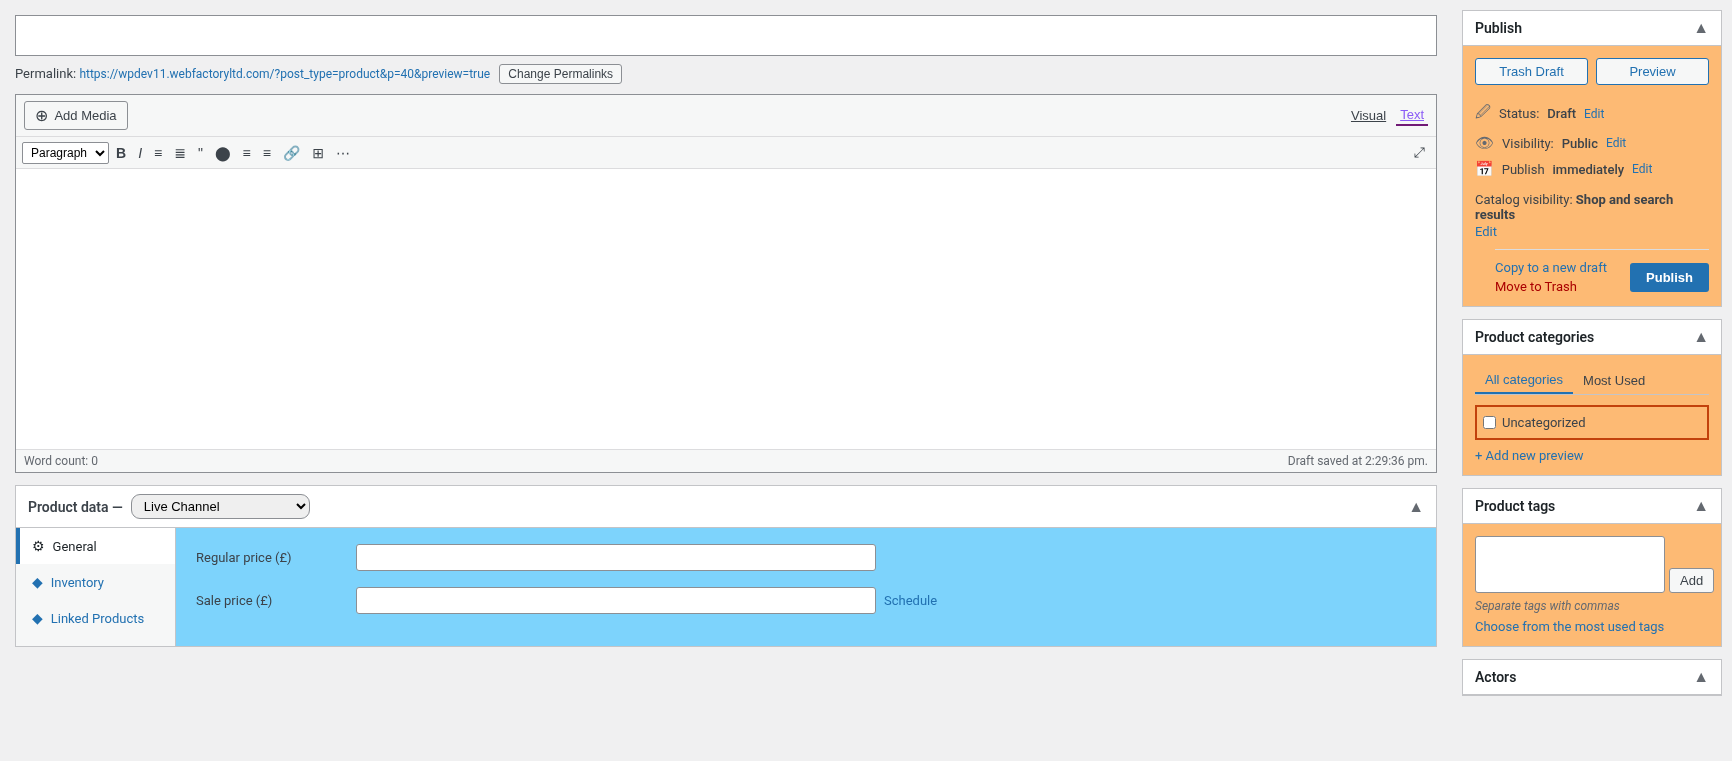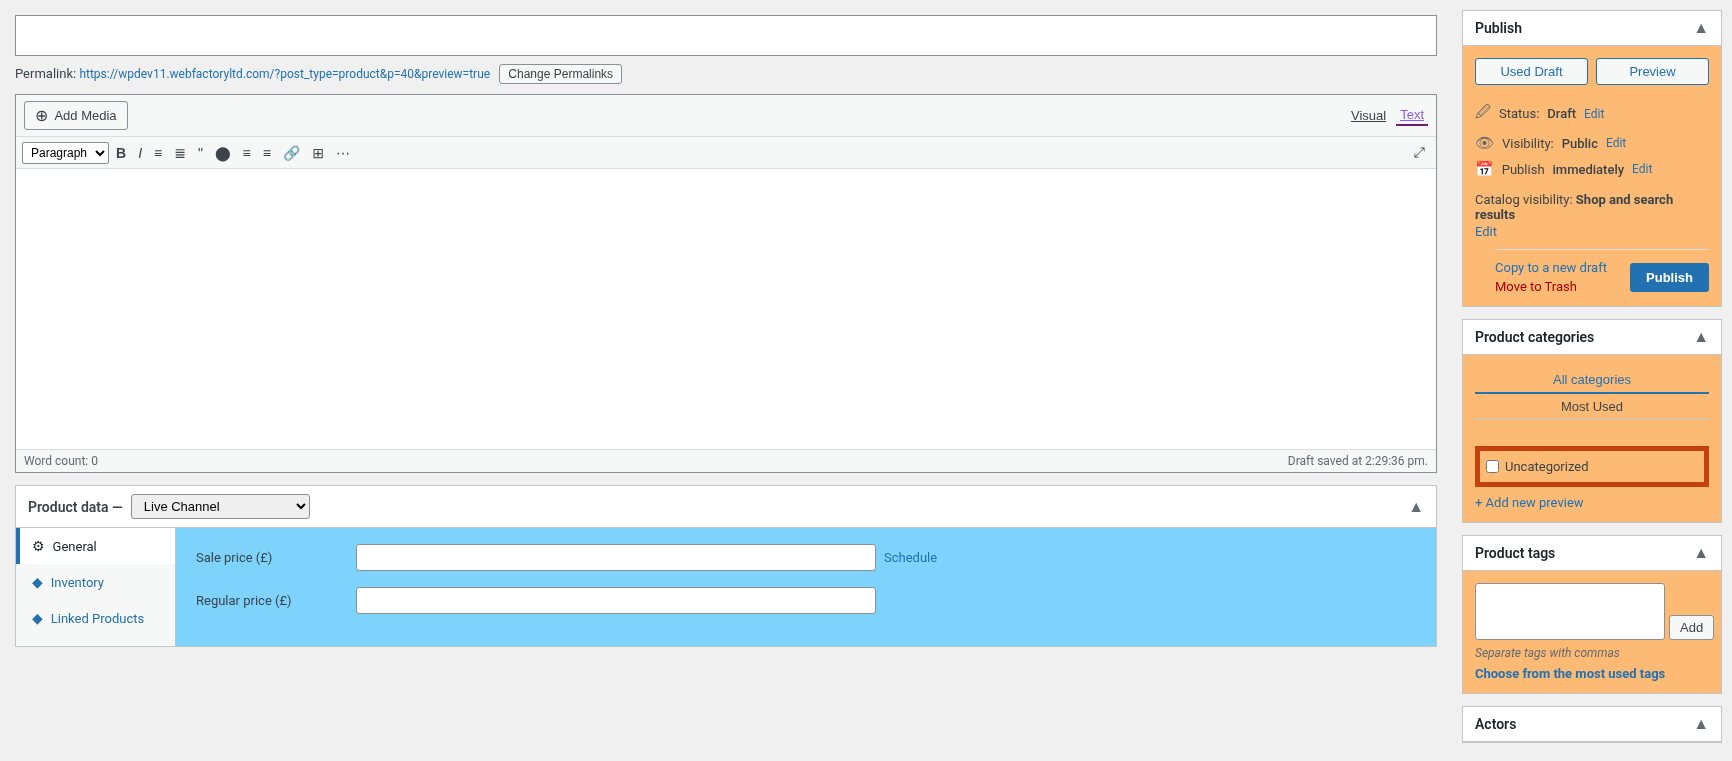--- a/index.html
+++ b/index.html
@@ -37,21 +37,21 @@
     .editor-body { min-height: 280px; padding: 10px; background: #fff; cursor: text; }
     
     
     .editor-statusbar { display: flex; justify-content: space-between; align-items: center; padding: 4px 8px; border-top: 1px solid #dcdcde; background: #f6f7f7; font-size: 12px; color: #646970; }
     
     
     .product-data-wrap { margin-top: 12px; background: #7dd3fc; border: 1px solid #c3c4c7; }
     .product-data-header { display: flex; align-items: center; padding: 8px 12px; border-bottom: 1px solid #c3c4c7; background: #fff; cursor: pointer; justify-content: space-between; }
     .product-data-title { font-weight: 600; font-size: 14px; }
     .product-data-controls { display: flex; align-items: center; gap: 8px; }
-    .product-type-select { padding: 3px 8px; border: 1px solid #8c8f94; border-radius: 3px; font-size: 13px; }
+    .product-type-select { padding: 3px 8px; border: 1px solid #8c8f94; border-radius: 9px; font-size: 13px; }
     .collapse-btn { background: none; border: none; cursor: pointer; color: #646970; font-size: 16px; }
     
     .product-data-body { display: flex; }
     .product-data-tabs { width: 160px; border-right: 1px solid #c3c4c7; background: #f6f7f7; }
     .pd-tab { display: flex; align-items: center; gap: 8px; padding: 10px 12px; cursor: pointer; font-size: 13px; color: #2271b1; border-left: 4px solid transparent; }
     .pd-tab.active { background: #fff; border-left-color: #2271b1; color: #1d2327; }
     .pd-tab-icon { font-size: 14px; }
     
     .product-data-content { flex: 1; padding: 16px 20px; }
     .field-row { display: flex; align-items: center; margin-bottom: 16px; }
@@ -83,35 +83,35 @@
     
     .catalog-visibility { font-size: 13px; color: #3c434a; margin: 6px 0; }
     .catalog-edit { display: block; color: #2271b1; text-decoration: none; font-size: 13px; margin-top: 2px; }
     
     .publish-footer { display: flex; align-items: center; justify-content: space-between; border-top: 1px solid #dcdcde; padding-top: 10px; margin-top: 10px; margin-left: 20px; }
     .copy-draft-link { color: #2271b1; text-decoration: none; font-size: 13px; display: block; margin-bottom: 4px; }
     .move-trash-link { color: #a00; text-decoration: none; font-size: 13px; display: block; }
     .publish-btn { padding: 7px 16px; background: #2271b1; border: none; border-radius: 3px; color: #fff; cursor: pointer; font-size: 13px; font-weight: 600; }
     
     
-    .cat-tabs { display: flex; gap: 0; margin-bottom: 26px; border-bottom: 1px solid #c3c4c7; flex-direction: column; }
+    .cat-tabs { display: flex; gap: 0; margin-bottom: 10px; border-bottom: 1px solid #c3c4c7; }
     .cat-tab { padding: 5px 10px; cursor: pointer; font-size: 13px; color: #3c434a; border: none; background: none; }
     .cat-tab.active { color: #2271b1; border-bottom: 2px solid #2271b1; }
-    .cat-list { max-height: 120px; overflow-y: auto; border: 5px solid #c2410c; padding: 6px; margin-bottom: 8px; }
+    .cat-list { max-height: 120px; overflow-y: auto; border: 2px solid #c2410c; padding: 6px; margin-bottom: 8px; }
     .cat-item { display: flex; align-items: center; gap: 6px; padding: 2px 0; }
     .cat-item input[type="checkbox"] { cursor: pointer; }
     .cat-item label { font-size: 13px; cursor: pointer; }
     .add-category-link { color: #2271b1; text-decoration: none; font-size: 13px; }
     
     
     .tags-input-row { display: flex; gap: 4px; margin-bottom: 6px; }
     .tags-input { flex: 1; padding: 4px 6px; border: 1px solid #8c8f94; border-radius: 3px; font-size: 13px; }
     .tags-add-btn { padding: 4px 10px; background: #f6f7f7; border: 1px solid #8c8f94; border-radius: 3px; cursor: pointer; font-size: 13px; color: #3c434a; margin-top: 32px; }
     .tags-hint { font-size: 12px; color: #646970; margin-bottom: 6px; font-style: italic; }
-    .tags-choose-link { color: #2271b1; text-decoration: none; font-size: 13px; font-weight: bold; }
+    .tags-choose-link { color: #2271b1; text-decoration: none; font-size: 13px; }
     
     
     ::-webkit-scrollbar { width: 8px; }
     ::-webkit-scrollbar-track { background: #f1f1f1; }
     ::-webkit-scrollbar-thumb { background: #c3c4c7; border-radius: 4px; }
   </style>
 </head>
 <body>
 
 <div class="layout">
@@ -194,44 +194,44 @@
             <span>Inventory</span>
           </div>
           <div class="pd-tab">
             <span class="pd-tab-icon">◆</span>
             <span>Linked Products</span>
           </div>
         </div>
 
         <div class="product-data-content">
           <div class="field-row">
+            <label class="field-label">Regular price (£)</label>
+            <input type="text" class="field-input" value="" style="">
+          </div>
+          <div class="field-row">
             <label class="field-label">Sale price (£)</label>
             <input type="text" class="field-input" value="" style="">
             <a href="#" class="schedule-link">Schedule</a>
-          </div>
-          <div class="field-row">
-            <label class="field-label">Regular price (£)</label>
-            <input type="text" class="field-input" value="" style="">
           </div>
         </div>
       </div>
     </div>
   </div>
 
   <div class="sidebar">
 
     <div class="metabox">
       <div class="metabox-header">
         <span class="metabox-title">Publish</span>
         <button class="metabox-toggle">▲</button>
       </div>
       <div class="metabox-body">
 
         <div class="publish-actions-top">
-          <button class="save-draft-btn">Used Draft</button>
+          <button class="save-draft-btn">Trash Draft</button>
           <button class="preview-btn">Preview</button>
         </div>
 
         <div class="publish-meta">
           <div class="publish-meta-row">
             <span class="publish-meta-icon">🖉</span>
             <span class="publish-meta-label">Status:</span>
             <span class="publish-meta-value">Draft</span>
             <a href="#" class="publish-meta-edit">Edit</a>
           </div>

